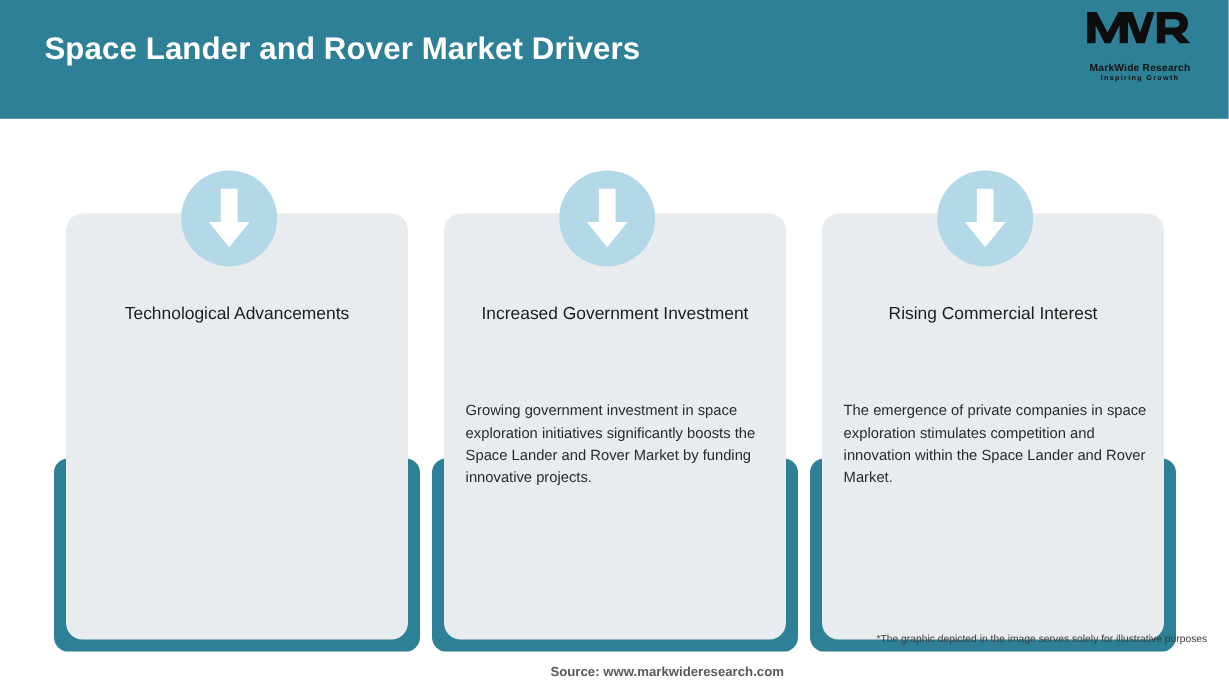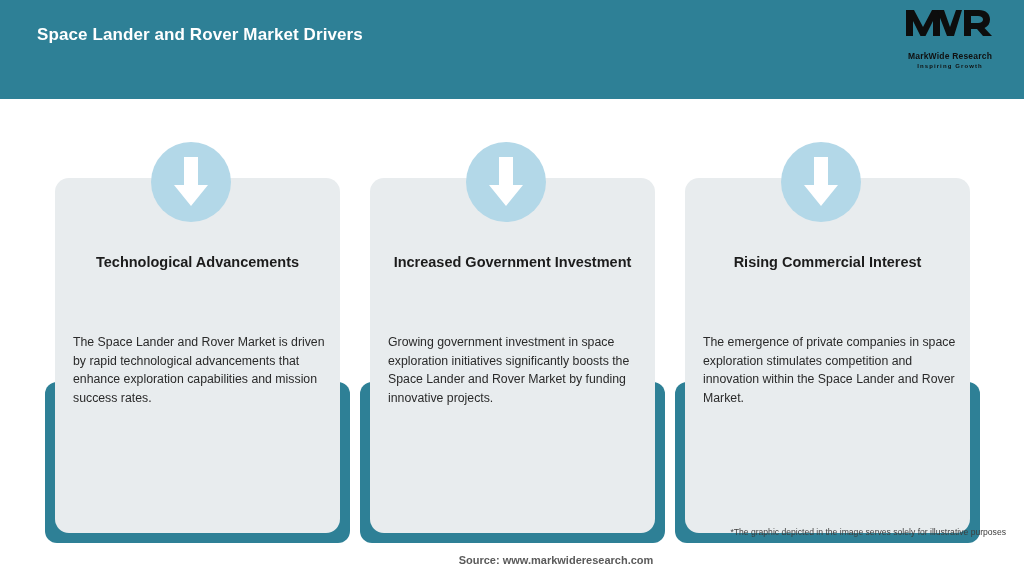--- a/index.html
+++ b/index.html
@@ -22,21 +22,21 @@
     left: 0;
     top: 0;
     width: 1024px;
     height: 99px;
     background: #2e8096;
   }
   .header-title {
     position: absolute;
     left: 37px;
     top: 25px;
-    font-size: 17px;
+    font-size: 26px;
     font-weight: bold;
     color: #ffffff;
     letter-spacing: 0.1px;
     white-space: nowrap;
   }
 
   
   .logo {
     position: absolute;
     right: 18px;
@@ -126,21 +126,21 @@
     top: 15px;
   }
 
   .card-title {
     position: absolute;
     left: 18px;
     top: 74px;
     width: 249px;
     text-align: center;
     font-size: 14.5px;
-    font-weight: bold;
+    font-weight: normal;
     color: #1c1c1c;
     line-height: 1.45;
   }
   .card-text {
     position: absolute;
     left: 18px;
     top: 155px;
     width: 255px;
     text-align: left;
     font-size: 12.3px;
@@ -189,21 +189,20 @@
     <span class="logo-tagline">Inspiring Growth</span>
   </div>
 </div>
 
 <div class="cards">
 
   <div class="card-wrap c1">
     <div class="card-frame"></div>
     <div class="card-body">
       <div class="card-title">Technological Advancements</div>
-      <div class="card-text">The Space Lander and Rover Market is driven by rapid technological advancements that enhance exploration capabilities and mission success rates.</div>
     </div>
     <div class="icon-circle">
       <svg width="36" height="50" viewBox="0 0 36 50" xmlns="http://www.w3.org/2000/svg">
         <path d="M11 0 L25 0 L25 28 L35 28 L18 49 L1 28 L11 28 Z" fill="#ffffff"></path>
       </svg>
     </div>
   </div>
 
   <div class="card-wrap c3">
     <div class="card-frame"></div>

